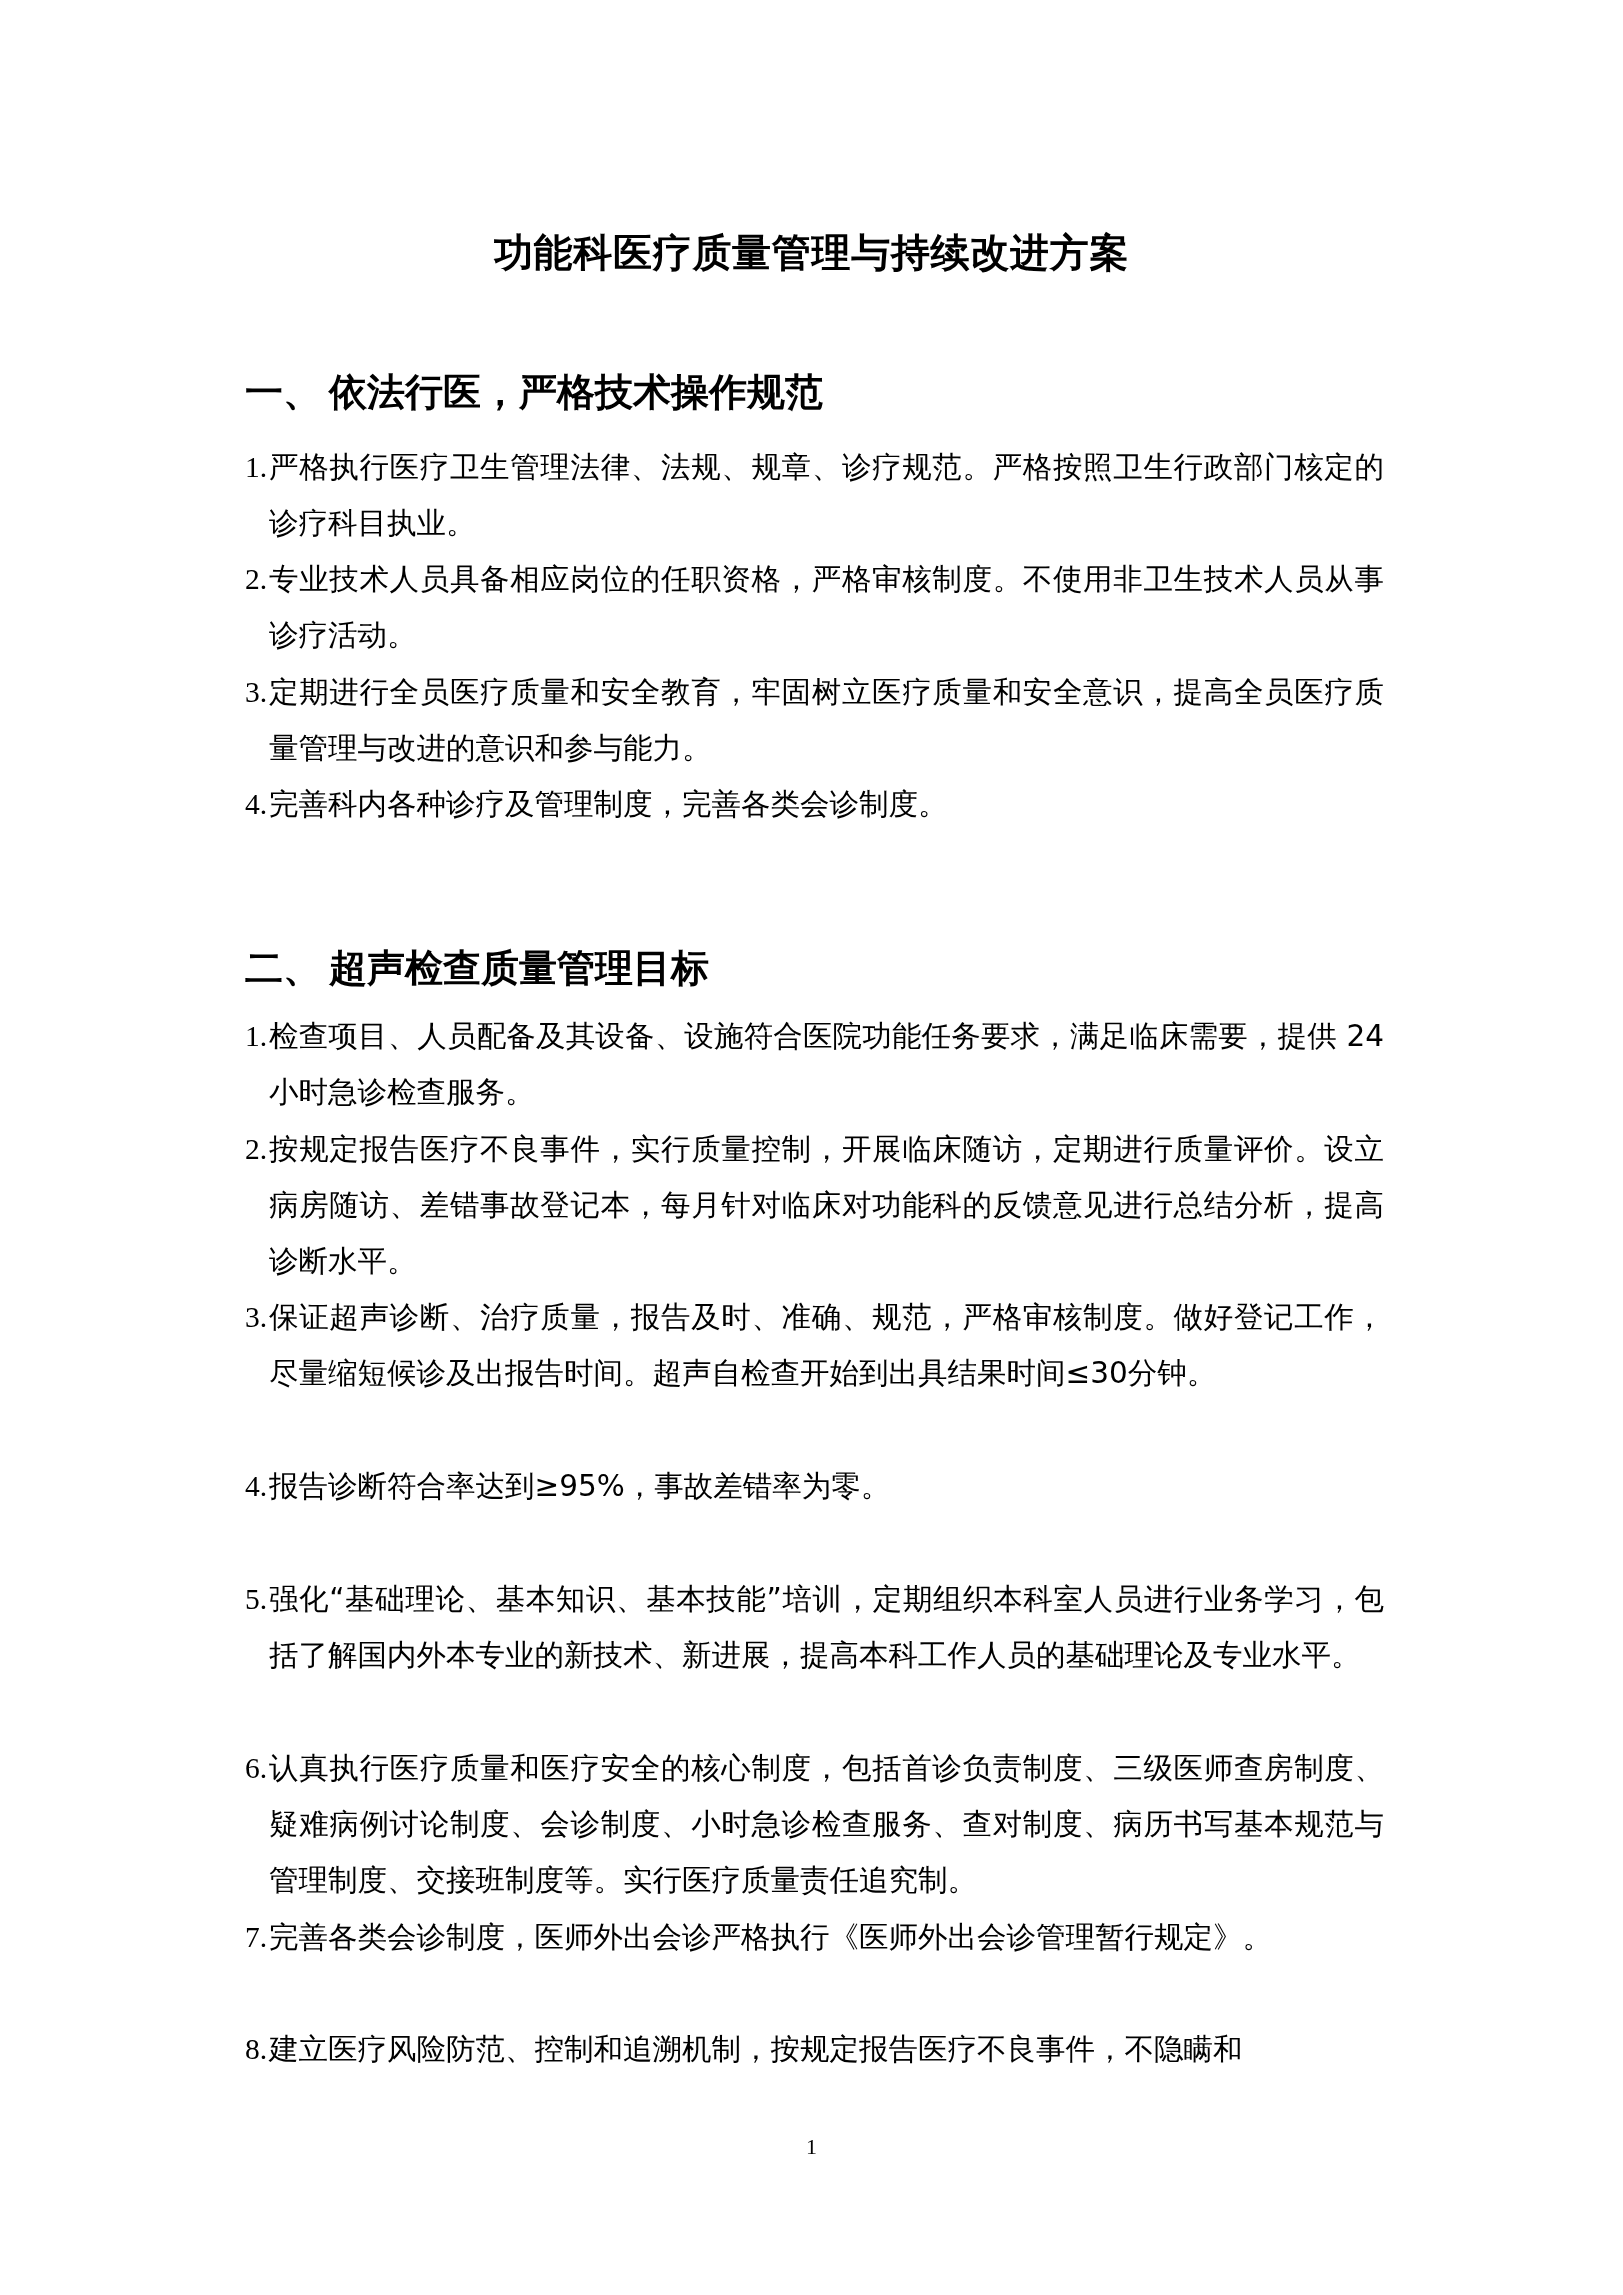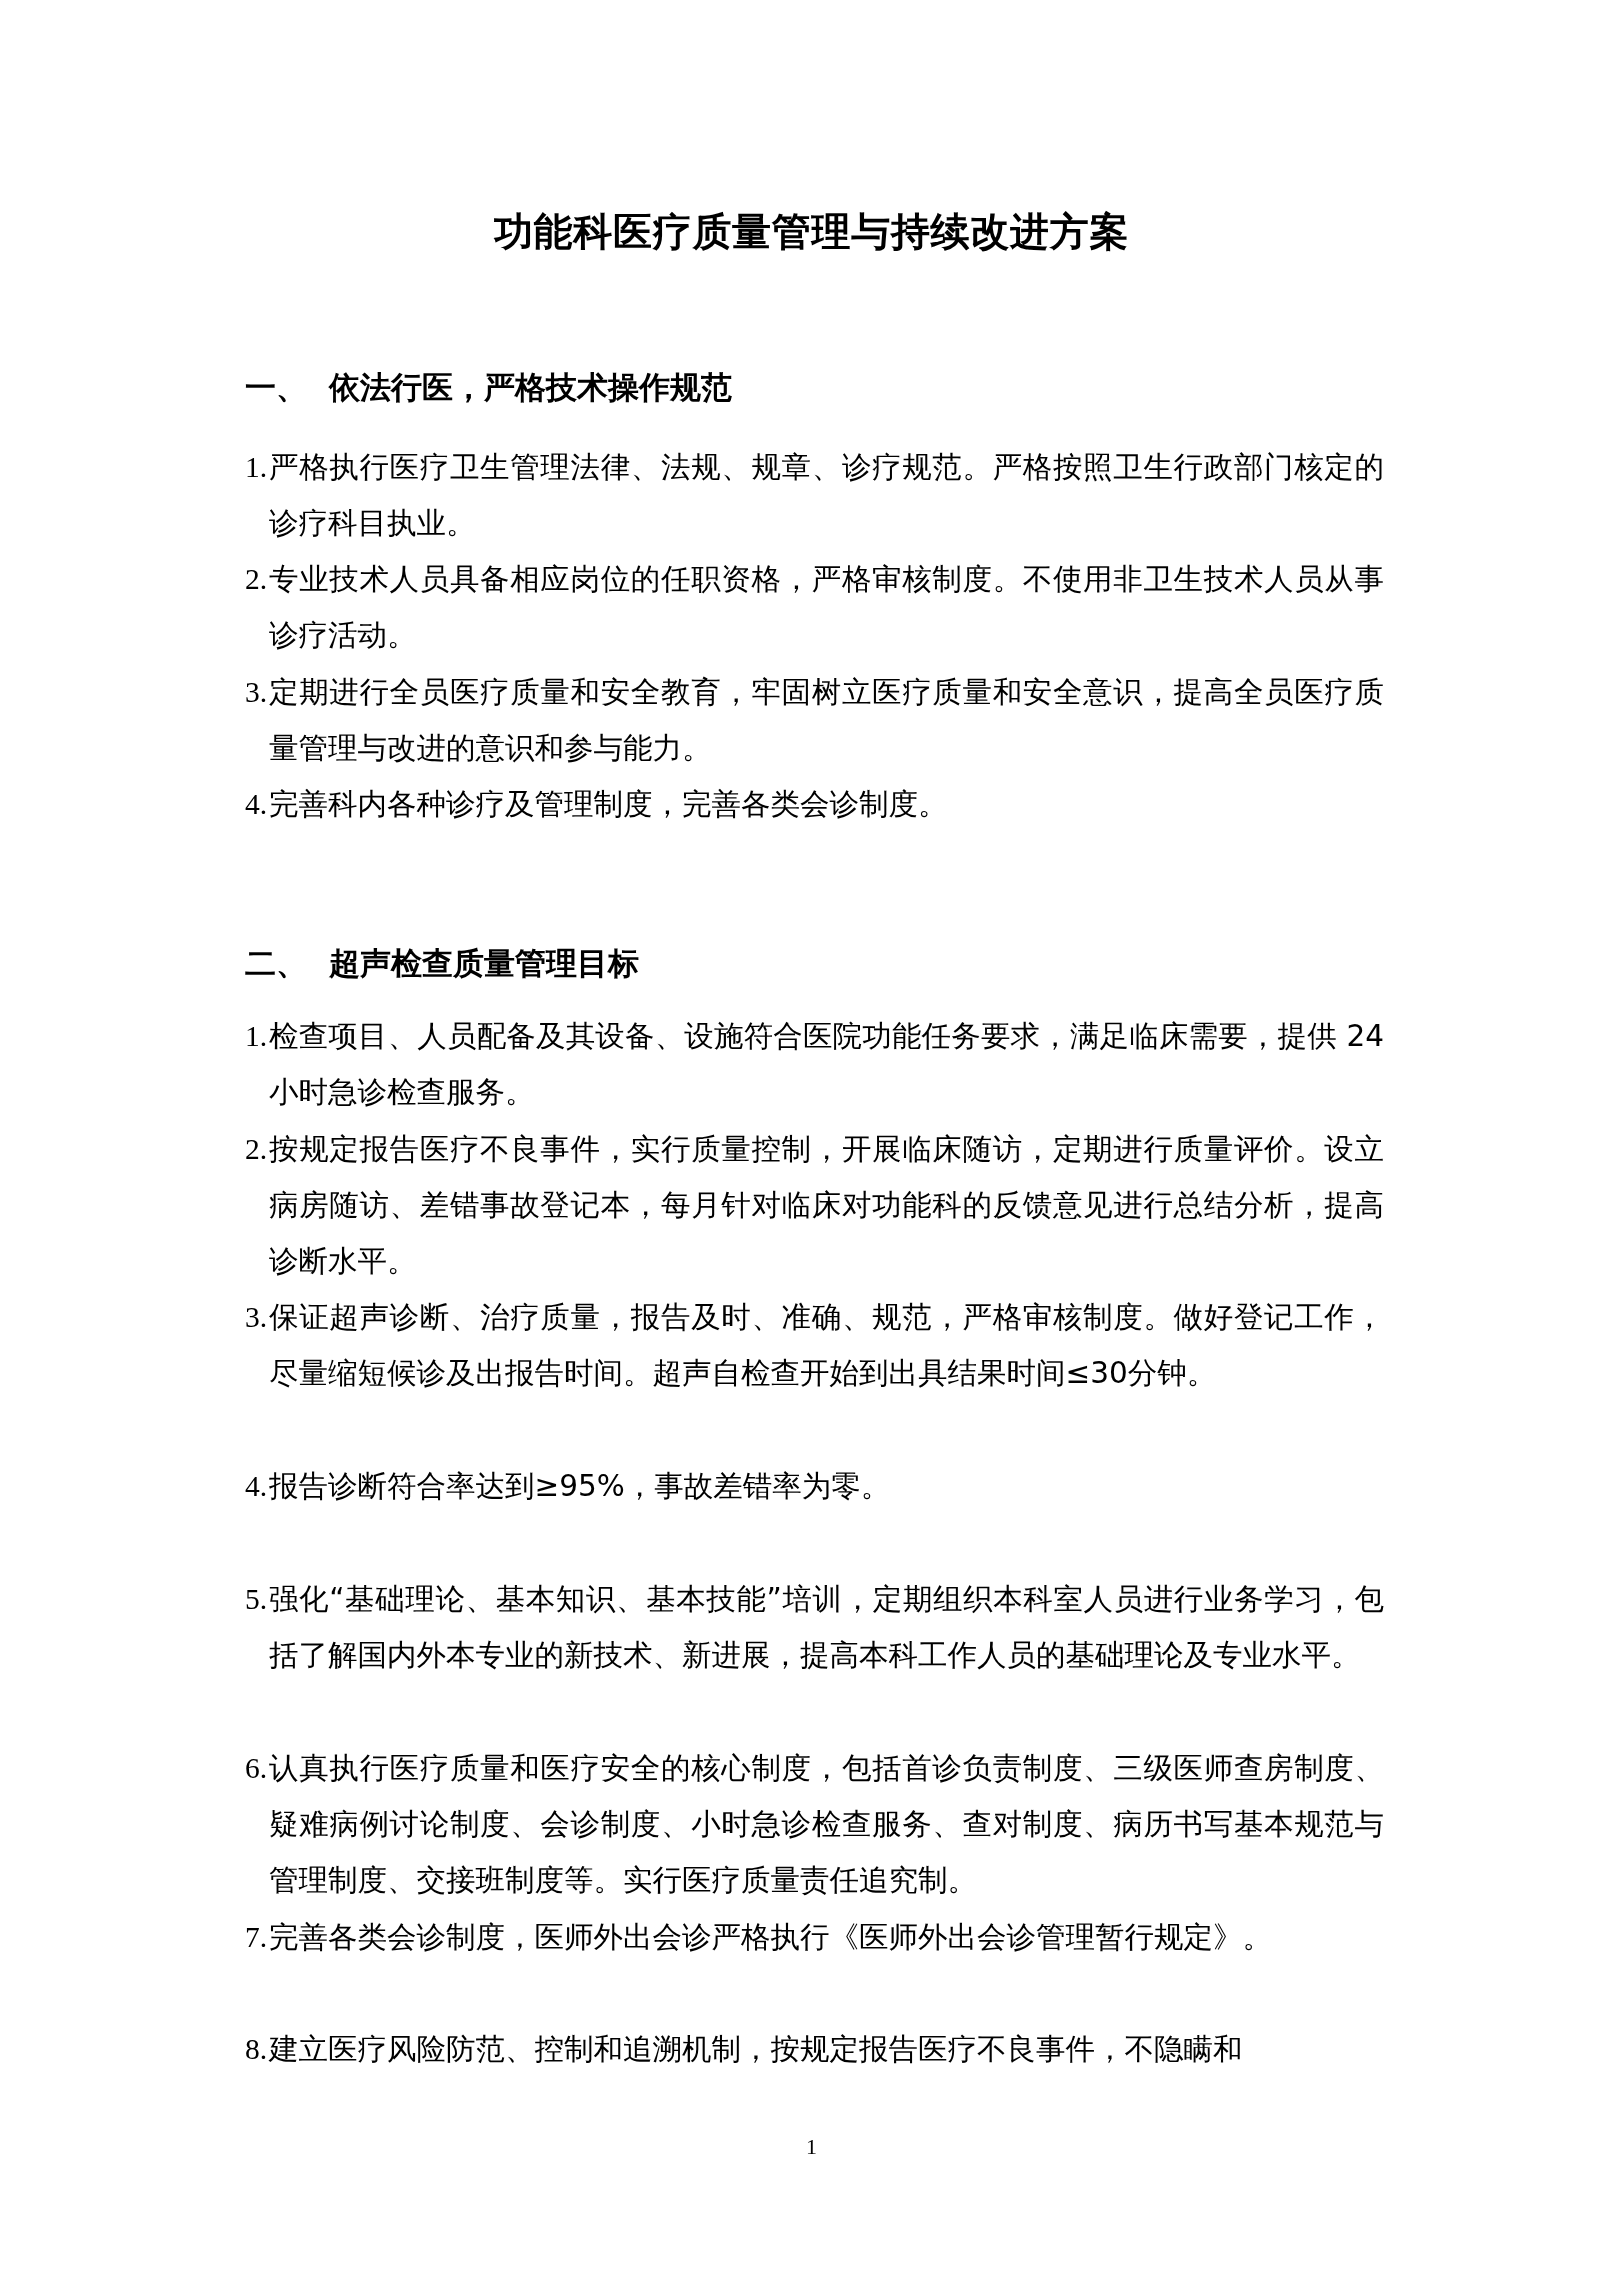--- a/index.html
+++ b/index.html
@@ -1,21 +1,21 @@
 <!DOCTYPE html>
 <html style="font-size:10.5px"><head>
   <meta charset="utf-8">
   <style>
     html, body { margin: 0; padding: 0; background: #ffffff; }
     body { width: 1623px; height: 2295px; position: relative; overflow: hidden;
       font-family: "DejaVu Serif", "Liberation Serif", serif; color: #000; }
-    .title { position: absolute; top: 205px; left: 0; width: 1623px; text-align: center;
+    .title { position: absolute; top: 226px; left: 0; width: 1623px; text-align: center;
       font-size: 39px; font-weight: bold; font-family: "DejaVu Sans", sans-serif; letter-spacing: 0.7px; }
     .content { position: absolute; left: 245px; top: 0; width: 1139px; }
-    .section-heading { position: absolute; left: 0; font-size: 31px; font-weight: bold;
+    .section-heading { position: absolute; left: 0; font-size: 38px; font-weight: bold;
       font-family: "DejaVu Sans", sans-serif; white-space: nowrap; }
     .section-heading .num { display: inline-block; width: 84px; }
     .item { position: absolute; left: 0; width: 1139px; font-size: 29.5px; line-height: 56px; }
     .item .num { position: absolute; left: 0; top: 0; font-family: "Liberation Serif", serif; }
     .item .text { margin-left: 24px; display: block; text-align: justify;
       font-family: "DejaVu Sans", sans-serif; font-weight: normal; }
     .page-number { position: absolute; top: 2134px; left: 0; width: 1623px; text-align: center;
       font-size: 22px; font-family: "Liberation Serif", serif; }
   </style>
 </head>

